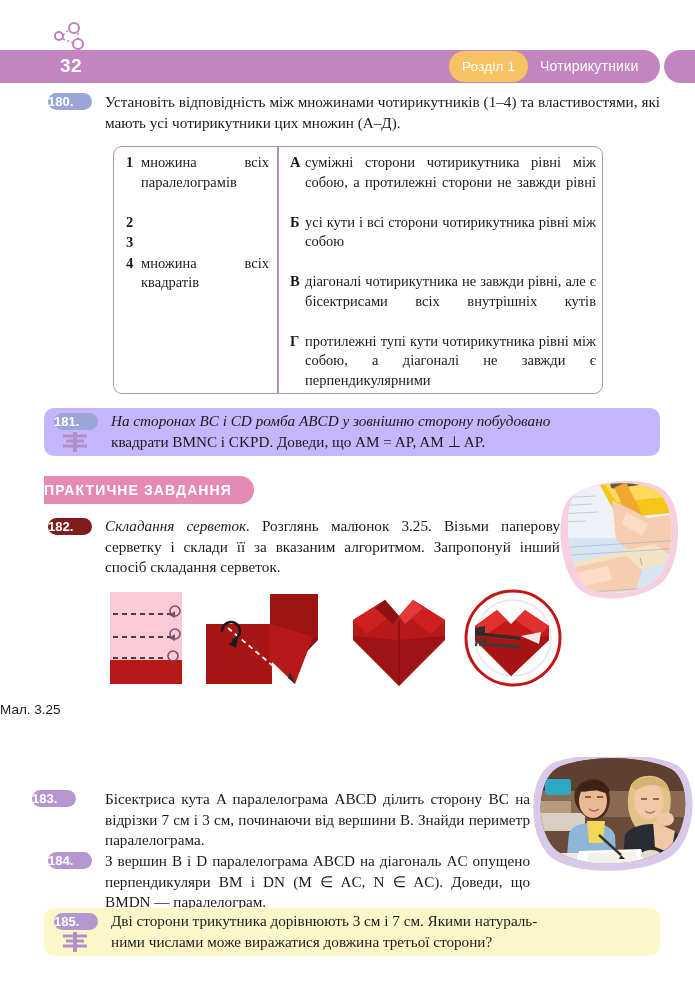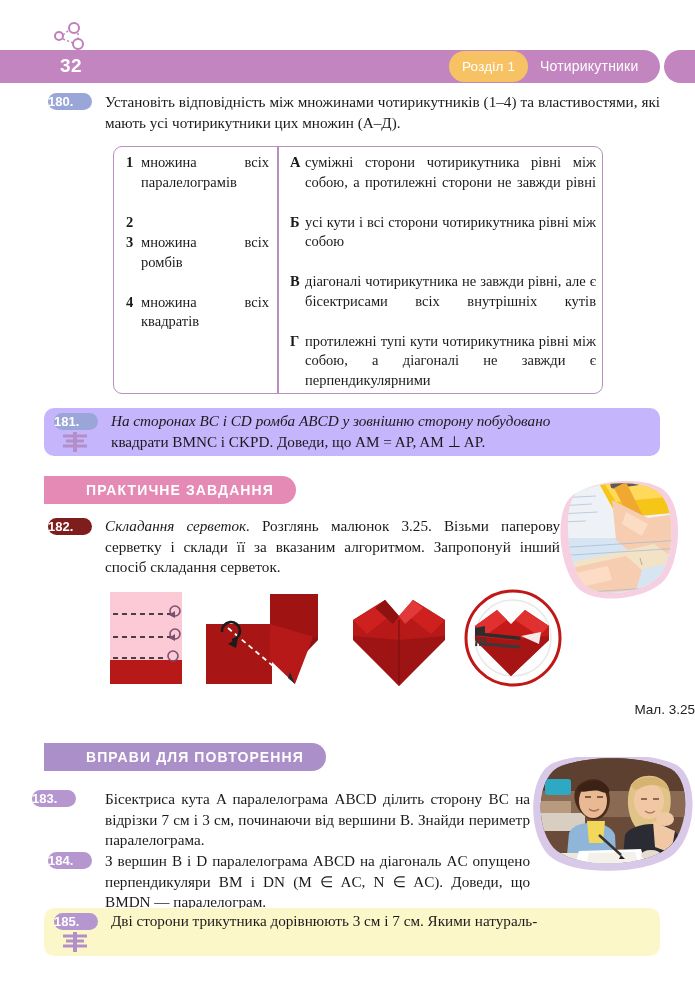--- a/index.html
+++ b/index.html
@@ -107,39 +107,39 @@
     background:#c4b5fd;border-radius:10px;
   }
   #ex181 .num-pill{left:10px;top:5px;background:#9aa5d8;}
   #ex181 .txt{position:absolute;left:67px;top:3px;width:540px;}
   .book-icon{position:absolute;left:18px;top:24px;width:26px;height:20px;}
 
   
   .banner{
     position:absolute;height:28px;border-radius:0 14px 14px 0;
     display:flex;align-items:center;
-    padding-left:42px;padding-right:22px;
+    padding-right:22px;
     font-family:"Liberation Sans", sans-serif;
     font-weight:bold;font-size:14px;color:#ffffff;
     letter-spacing:1.1px;
     box-sizing:border-box;
   }
   #banner-practical{left:44px;top:476px;background:#e48ab5;}
   #banner-review{left:44px;top:743px;background:#ab8fc9;}
 
   
   #ex182{left:0;top:516px;width:695px;}
   #ex182 .num-pill{left:48px;top:2px;}
   #ex182 .txt{position:absolute;left:105px;top:0;width:455px;}
 
   
   .figures{position:absolute;left:105px;top:588px;width:470px;height:100px;}
   .fig-caption{
     position:absolute;left:0;top:702px;width:695px;
-    text-align:right;
+    text-align:left;
     font-family:"Liberation Sans", sans-serif;
     font-size:13.5px;color:#222;
   }
 
   
   #ex183{left:0;top:789px;width:695px;}
   #ex183 .num-pill{left:32px;top:1px;}
   #ex183 .txt{position:absolute;left:105px;top:0;width:425px;}
 
   #ex184{left:0;top:851px;width:695px;}
@@ -192,21 +192,20 @@
     <div class="col-left">
       <div class="mrow">
         <div class="mkey">1</div>
         <div class="mval">множина всіх паралелограмів</div>
       </div>
       <div class="mrow">
         <div class="mkey">2</div>
       </div>
       <div class="mrow">
         <div class="mkey">3</div>
-        <div class="mval">множина всіх ромбів</div>
       </div>
       <div class="mrow">
         <div class="mkey">4</div>
         <div class="mval">множина всіх квадратів</div>
       </div>
     </div>
 
     <div class="col-right">
       <div class="mrow">
         <div class="mkey">А</div>
@@ -354,21 +353,20 @@
         <path d="M12,40 L22,38 L22,46 L12,48 Z" fill="#2d2d2d"></path>
         <rect x="16" y="54" width="42" height="3" rx="1.5" fill="#3a3a3a" transform="rotate(5 16 54)"></rect>
         <path d="M14,50 L13,58 M18,50 L17,58 M22,50 L21,58" stroke="#3a3a3a" stroke-width="2.2"></path>
       </g>
       <path d="M58,48 L78,44 L76,56 Z" fill="#ffffff" opacity=".9"></path>
     </svg>
   </div>
 
   <div class="fig-caption">Мал. 3.25</div>
 
-  <div class="banner" id="banner-review">ВПРАВИ ДЛЯ ПОВТОРЕННЯ</div>
 
   <svg class="photo-blob photo-review" viewBox="0 0 170 120">
     <defs>
       <clipPath id="blob2">
         <path d="M34,10 C62,-2 118,-2 146,12 C166,24 164,70 146,88 C124,110 56,112 32,94 C10,76 10,22 34,10 Z"></path>
       </clipPath>
     </defs>
     <path d="M28,6 C58,-6 122,-6 152,8 C174,22 172,76 150,96 C126,118 50,120 26,100 C2,80 2,18 28,6 Z" fill="#d8c9e8"></path>
     <g clip-path="url(#blob2)">
       <rect x="0" y="0" width="170" height="120" fill="#6a4a38"></rect>
@@ -418,16 +416,17 @@
   <div id="ex185">
     <div class="num-pill num-purple">185.</div>
     <svg class="book-icon" viewBox="0 0 26 20">
       <rect x="1" y="2.5" width="24" height="3" fill="#b38fc9"></rect>
       <rect x="4" y="7.5" width="18" height="3" fill="#b38fc9"></rect>
       <rect x="1" y="12.5" width="24" height="3" fill="#b38fc9"></rect>
       <rect x="11" y="0" width="4" height="20" fill="#b38fc9"></rect>
     </svg>
     <div class="txt body-text">
       <div><span>Дві сторони трикутника дорівнюють 3 см і 7 см. Якими натураль-</span></div>
+      <div><span>ними числами може виражатися довжина третьої сторони?</span></div>
     </div>
   </div>
 
 </div>
 
 </body></html>

